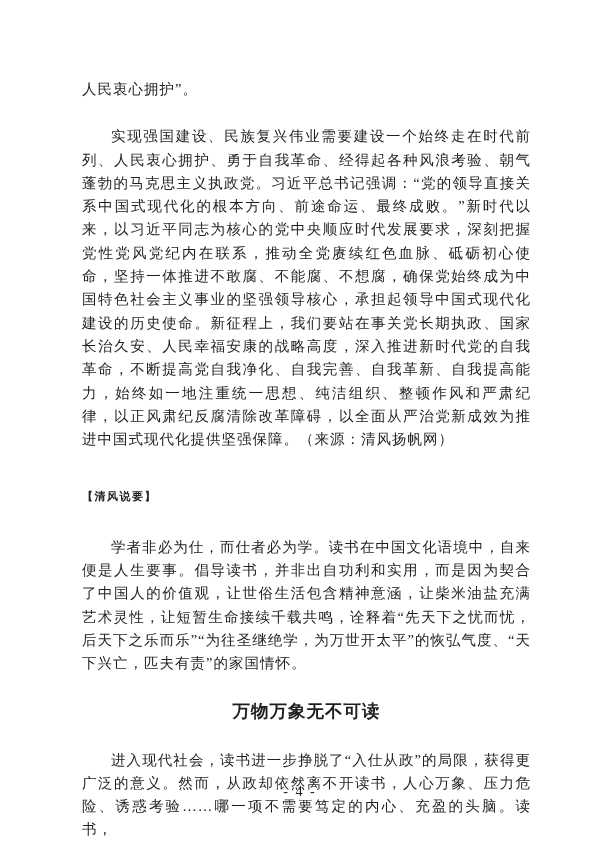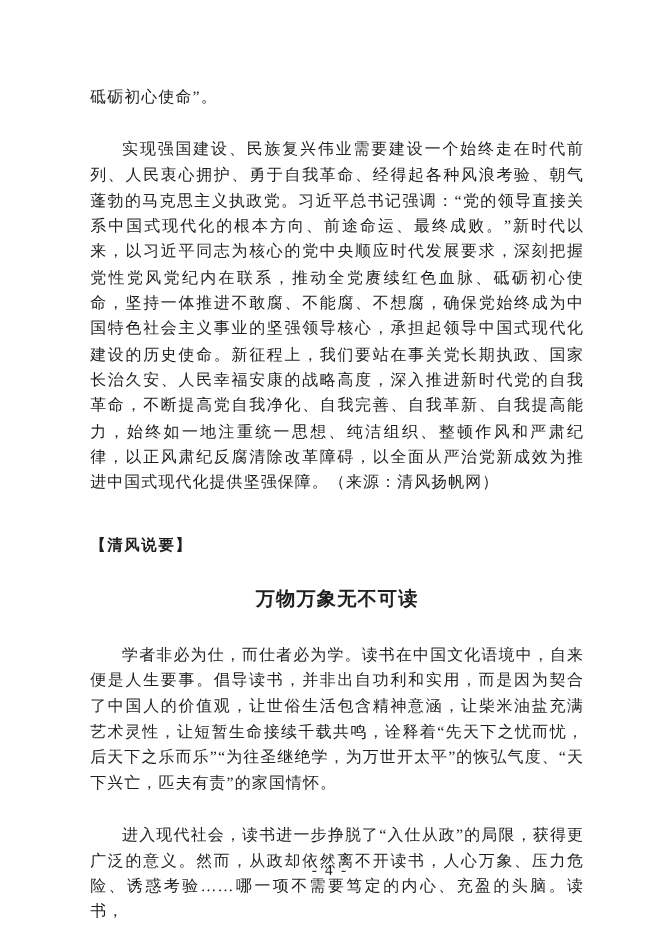--- a/index.html
+++ b/index.html
@@ -31,21 +31,21 @@
     text-justify: inter-ideograph;
     word-break: break-all;
   }
   .indent {
     text-indent: 2em;
     margin-top: 24px;
   }
   .section-label {
     margin-top: 34px;
     font-weight: bold;
-    font-size: 14px;
+    font-size: 11px;
     line-height: 23.3px;
     letter-spacing: 1.5px;
   }
   .article-title {
     margin-top: 21px;
     font-weight: bold;
     font-size: 17.5px;
     line-height: 28px;
     letter-spacing: 1px;
     text-align: center;
@@ -64,21 +64,21 @@
     line-height: 18px;
     letter-spacing: 2px;
     color: #1f1f1f;
   }
 </style>
 </head>
 <body>
 
 <div class="page">
   <div class="content">
-    <p class="para">砥砺初心使命”。</p>
+    <p class="para">人民衷心拥护”。</p>
     <p class="para indent">实现强国建设、民族复兴伟业需要建设一个始终走在时代前列、人民衷心拥护、勇于自我革命、经得起各种风浪考验、朝气蓬勃的马克思主义执政党。习近平总书记强调：“党的领导直接关系中国式现代化的根本方向、前途命运、最终成败。”新时代以来，以习近平同志为核心的党中央顺应时代发展要求，深刻把握党性党风党纪内在联系，推动全党赓续红色血脉、砥砺初心使命，坚持一体推进不敢腐、不能腐、不想腐，确保党始终成为中国特色社会主义事业的坚强领导核心，承担起领导中国式现代化建设的历史使命。新征程上，我们要站在事关党长期执政、国家长治久安、人民幸福安康的战略高度，深入推进新时代党的自我革命，不断提高党自我净化、自我完善、自我革新、自我提高能力，始终如一地注重统一思想、纯洁组织、整顿作风和严肃纪律，以正风肃纪反腐清除改革障碍，以全面从严治党新成效为推进中国式现代化提供坚强保障。（来源：清风扬帆网）</p>
     <p class="para section-label">【清风说要】</p>
+    <p class="para indent article-first">学者非必为仕，而仕者必为学。读书在中国文化语境中，自来便是人生要事。倡导读书，并非出自功利和实用，而是因为契合了中国人的价值观，让世俗生活包含精神意涵，让柴米油盐充满艺术灵性，让短暂生命接续千载共鸣，诠释着“先天下之忧而忧，后天下之乐而乐”“为往圣继绝学，为万世开太平”的恢弘气度、“天下兴亡，匹夫有责”的家国情怀。</p>
     <p class="para article-title">万物万象无不可读</p>
-    <p class="para indent article-first">学者非必为仕，而仕者必为学。读书在中国文化语境中，自来便是人生要事。倡导读书，并非出自功利和实用，而是因为契合了中国人的价值观，让世俗生活包含精神意涵，让柴米油盐充满艺术灵性，让短暂生命接续千载共鸣，诠释着“先天下之忧而忧，后天下之乐而乐”“为往圣继绝学，为万世开太平”的恢弘气度、“天下兴亡，匹夫有责”的家国情怀。</p>
     <p class="para indent">进入现代社会，读书进一步挣脱了“入仕从政”的局限，获得更广泛的意义。然而，从政却依然离不开读书，人心万象、压力危险、诱惑考验……哪一项不需要笃定的内心、充盈的头脑。读书，</p>
   </div>
   <div class="footer">- 4 -</div>
 </div>
 
 </body></html>

